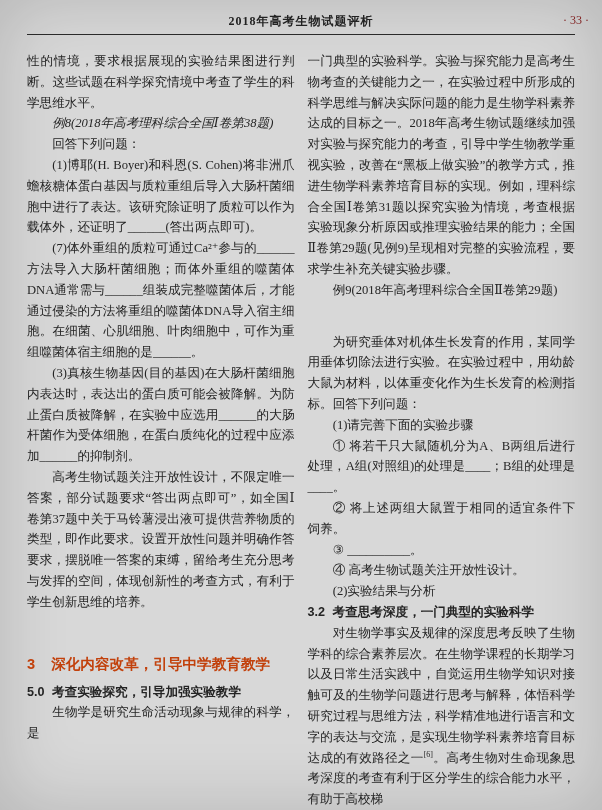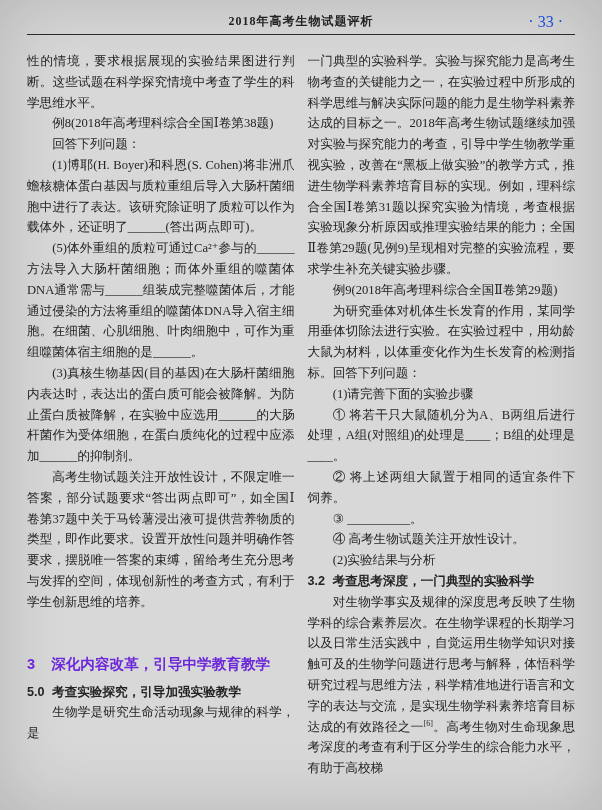--- a/index.html
+++ b/index.html
@@ -23,23 +23,23 @@
   }
   .header .title {
     text-align: center;
     font-size: 12px;
     font-weight: bold;
     color: #222;
     letter-spacing: 1px;
   }
   .header .pageno {
     position: absolute;
-    right: 39px; top: 13px;
-    font-size: 16px;
-    color: #1d4ed8;
+    right: 13px; top: 13px;
+    font-size: 12px;
+    color: #7f1d1d;
   }
   .rule {
     margin: 4px 27px 0 27px;
     border-bottom: 1.6px solid #2a2a2a;
   }
   .content {
     display: flex;
     gap: 13px;
     padding: 16px 27px 0 27px;
   }
@@ -77,34 +77,34 @@
 
 <div class="page" style="background: rgb(216, 216, 216);">
   <div class="header">
     <div class="title">2018年高考生物试题评析</div>
     <div class="pageno">· 33 ·</div>
   </div>
   <div class="rule"></div>
   <div class="content">
     <div class="col" id="col-left">
         <p class="" style="color: rgb(36, 36, 36);">性的情境，要求根据展现的实验结果图进行判断。这些试题在科学探究情境中考查了学生的科学思维水平。</p>
-        <p class="indent" style="color: rgb(36, 36, 36);">例8(2018年高考理科综合全国Ⅰ卷第38题)</p>
+        <p class="indent" style="color: rgb(36, 36, 36); font-style: italic;">例8(2018年高考理科综合全国Ⅰ卷第38题)</p>
         <p class="indent" style="color: rgb(36, 36, 36);">回答下列问题：</p>
         <p class="indent" style="color: rgb(36, 36, 36);">(1)博耶(H. Boyer)和科恩(S. Cohen)将非洲爪蟾核糖体蛋白基因与质粒重组后导入大肠杆菌细胞中进行了表达。该研究除证明了质粒可以作为载体外，还证明了______(答出两点即可)。</p>
-        <p class="indent" style="color: rgb(36, 36, 36);">(5)体外重组的质粒可通过Ca²⁺参与的______方法导入大肠杆菌细胞；而体外重组的噬菌体DNA通常需与______组装成完整噬菌体后，才能通过侵染的方法将重组的噬菌体DNA导入宿主细胞。在细菌、心肌细胞、叶肉细胞中，可作为重组噬菌体宿主细胞的是______。</p>
+        <p class="indent" style="color: rgb(36, 36, 36);">(7)体外重组的质粒可通过Ca²⁺参与的______方法导入大肠杆菌细胞；而体外重组的噬菌体DNA通常需与______组装成完整噬菌体后，才能通过侵染的方法将重组的噬菌体DNA导入宿主细胞。在细菌、心肌细胞、叶肉细胞中，可作为重组噬菌体宿主细胞的是______。</p>
         <p class="indent" style="color: rgb(36, 36, 36);">(3)真核生物基因(目的基因)在大肠杆菌细胞内表达时，表达出的蛋白质可能会被降解。为防止蛋白质被降解，在实验中应选用______的大肠杆菌作为受体细胞，在蛋白质纯化的过程中应添加______的抑制剂。</p>
         <p class="indent" style="color: rgb(36, 36, 36);">高考生物试题关注开放性设计，不限定唯一答案，部分试题要求“答出两点即可”，如全国Ⅰ卷第37题中关于马铃薯浸出液可提供营养物质的类型，即作此要求。设置开放性问题并明确作答要求，摆脱唯一答案的束缚，留给考生充分思考与发挥的空间，体现创新性的考查方式，有利于学生创新思维的培养。</p>
-        <div class="h2" style="color: #6d28d9; margin-top: 40px;"><span class="num">3</span><span>深化内容改革，引导中学教育教学</span></div>
+        <div class="h2" style="color: #c2410c; margin-top: 40px;"><span class="num">3</span><span>深化内容改革，引导中学教育教学</span></div>
         <div class="h3" style="color: rgb(36, 36, 36);"><span class="num">5.0</span><span>考查实验探究，引导加强实验教学</span></div>
         <p class="indent" style="color: rgb(36, 36, 36);">生物学是研究生命活动现象与规律的科学，是</p>
       </div>
     <div class="col" id="col-right">
         <p class="" style="color: rgb(36, 36, 36);">一门典型的实验科学。实验与探究能力是高考生物考查的关键能力之一，在实验过程中所形成的科学思维与解决实际问题的能力是生物学科素养达成的目标之一。2018年高考生物试题继续加强对实验与探究能力的考查，引导中学生物教学重视实验，改善在“黑板上做实验”的教学方式，推进生物学科素养培育目标的实现。例如，理科综合全国Ⅰ卷第31题以探究实验为情境，考查根据实验现象分析原因或推理实验结果的能力；全国Ⅱ卷第29题(见例9)呈现相对完整的实验流程，要求学生补充关键实验步骤。</p>
         <p class="indent" style="color: rgb(36, 36, 36);">例9(2018年高考理科综合全国Ⅱ卷第29题)</p>
-        <p class="indent" style="color: rgb(36, 36, 36);">为研究垂体对机体生长发育的作用，某同学用垂体切除法进行实验。在实验过程中，用幼龄大鼠为材料，以体重变化作为生长发育的检测指标。回答下列问题：</p>
+        <p class="indent" style="color: rgb(36, 36, 36); margin-top: 31px;">为研究垂体对机体生长发育的作用，某同学用垂体切除法进行实验。在实验过程中，用幼龄大鼠为材料，以体重变化作为生长发育的检测指标。回答下列问题：</p>
         <p class="indent" style="color: rgb(36, 36, 36);">(1)请完善下面的实验步骤</p>
         <p class="indent" style="color: rgb(36, 36, 36);">① 将若干只大鼠随机分为A、B两组后进行处理，A组(对照组)的处理是____；B组的处理是____。</p>
         <p class="indent" style="color: rgb(36, 36, 36);">② 将上述两组大鼠置于相同的适宜条件下饲养。</p>
         <p class="indent" style="color: rgb(36, 36, 36);">③ __________。</p>
         <p class="indent" style="color: rgb(36, 36, 36);">④ 高考生物试题关注开放性设计。</p>
         <p class="indent" style="color: rgb(36, 36, 36);">(2)实验结果与分析</p>
         <div class="h3" style="color: rgb(36, 36, 36);"><span class="num">3.2</span><span>考查思考深度，一门典型的实验科学</span></div>
         <p class="indent" style="color: rgb(36, 36, 36);">对生物学事实及规律的深度思考反映了生物学科的综合素养层次。在生物学课程的长期学习以及日常生活实践中，自觉运用生物学知识对接触可及的生物学问题进行思考与解释，体悟科学研究过程与思维方法，科学精准地进行语言和文字的表达与交流，是实现生物学科素养培育目标达成的有效路径之一<sup>[6]</sup>。高考生物对生命现象思考深度的考查有利于区分学生的综合能力水平，有助于高校梯</p>
       </div>
   </div>

